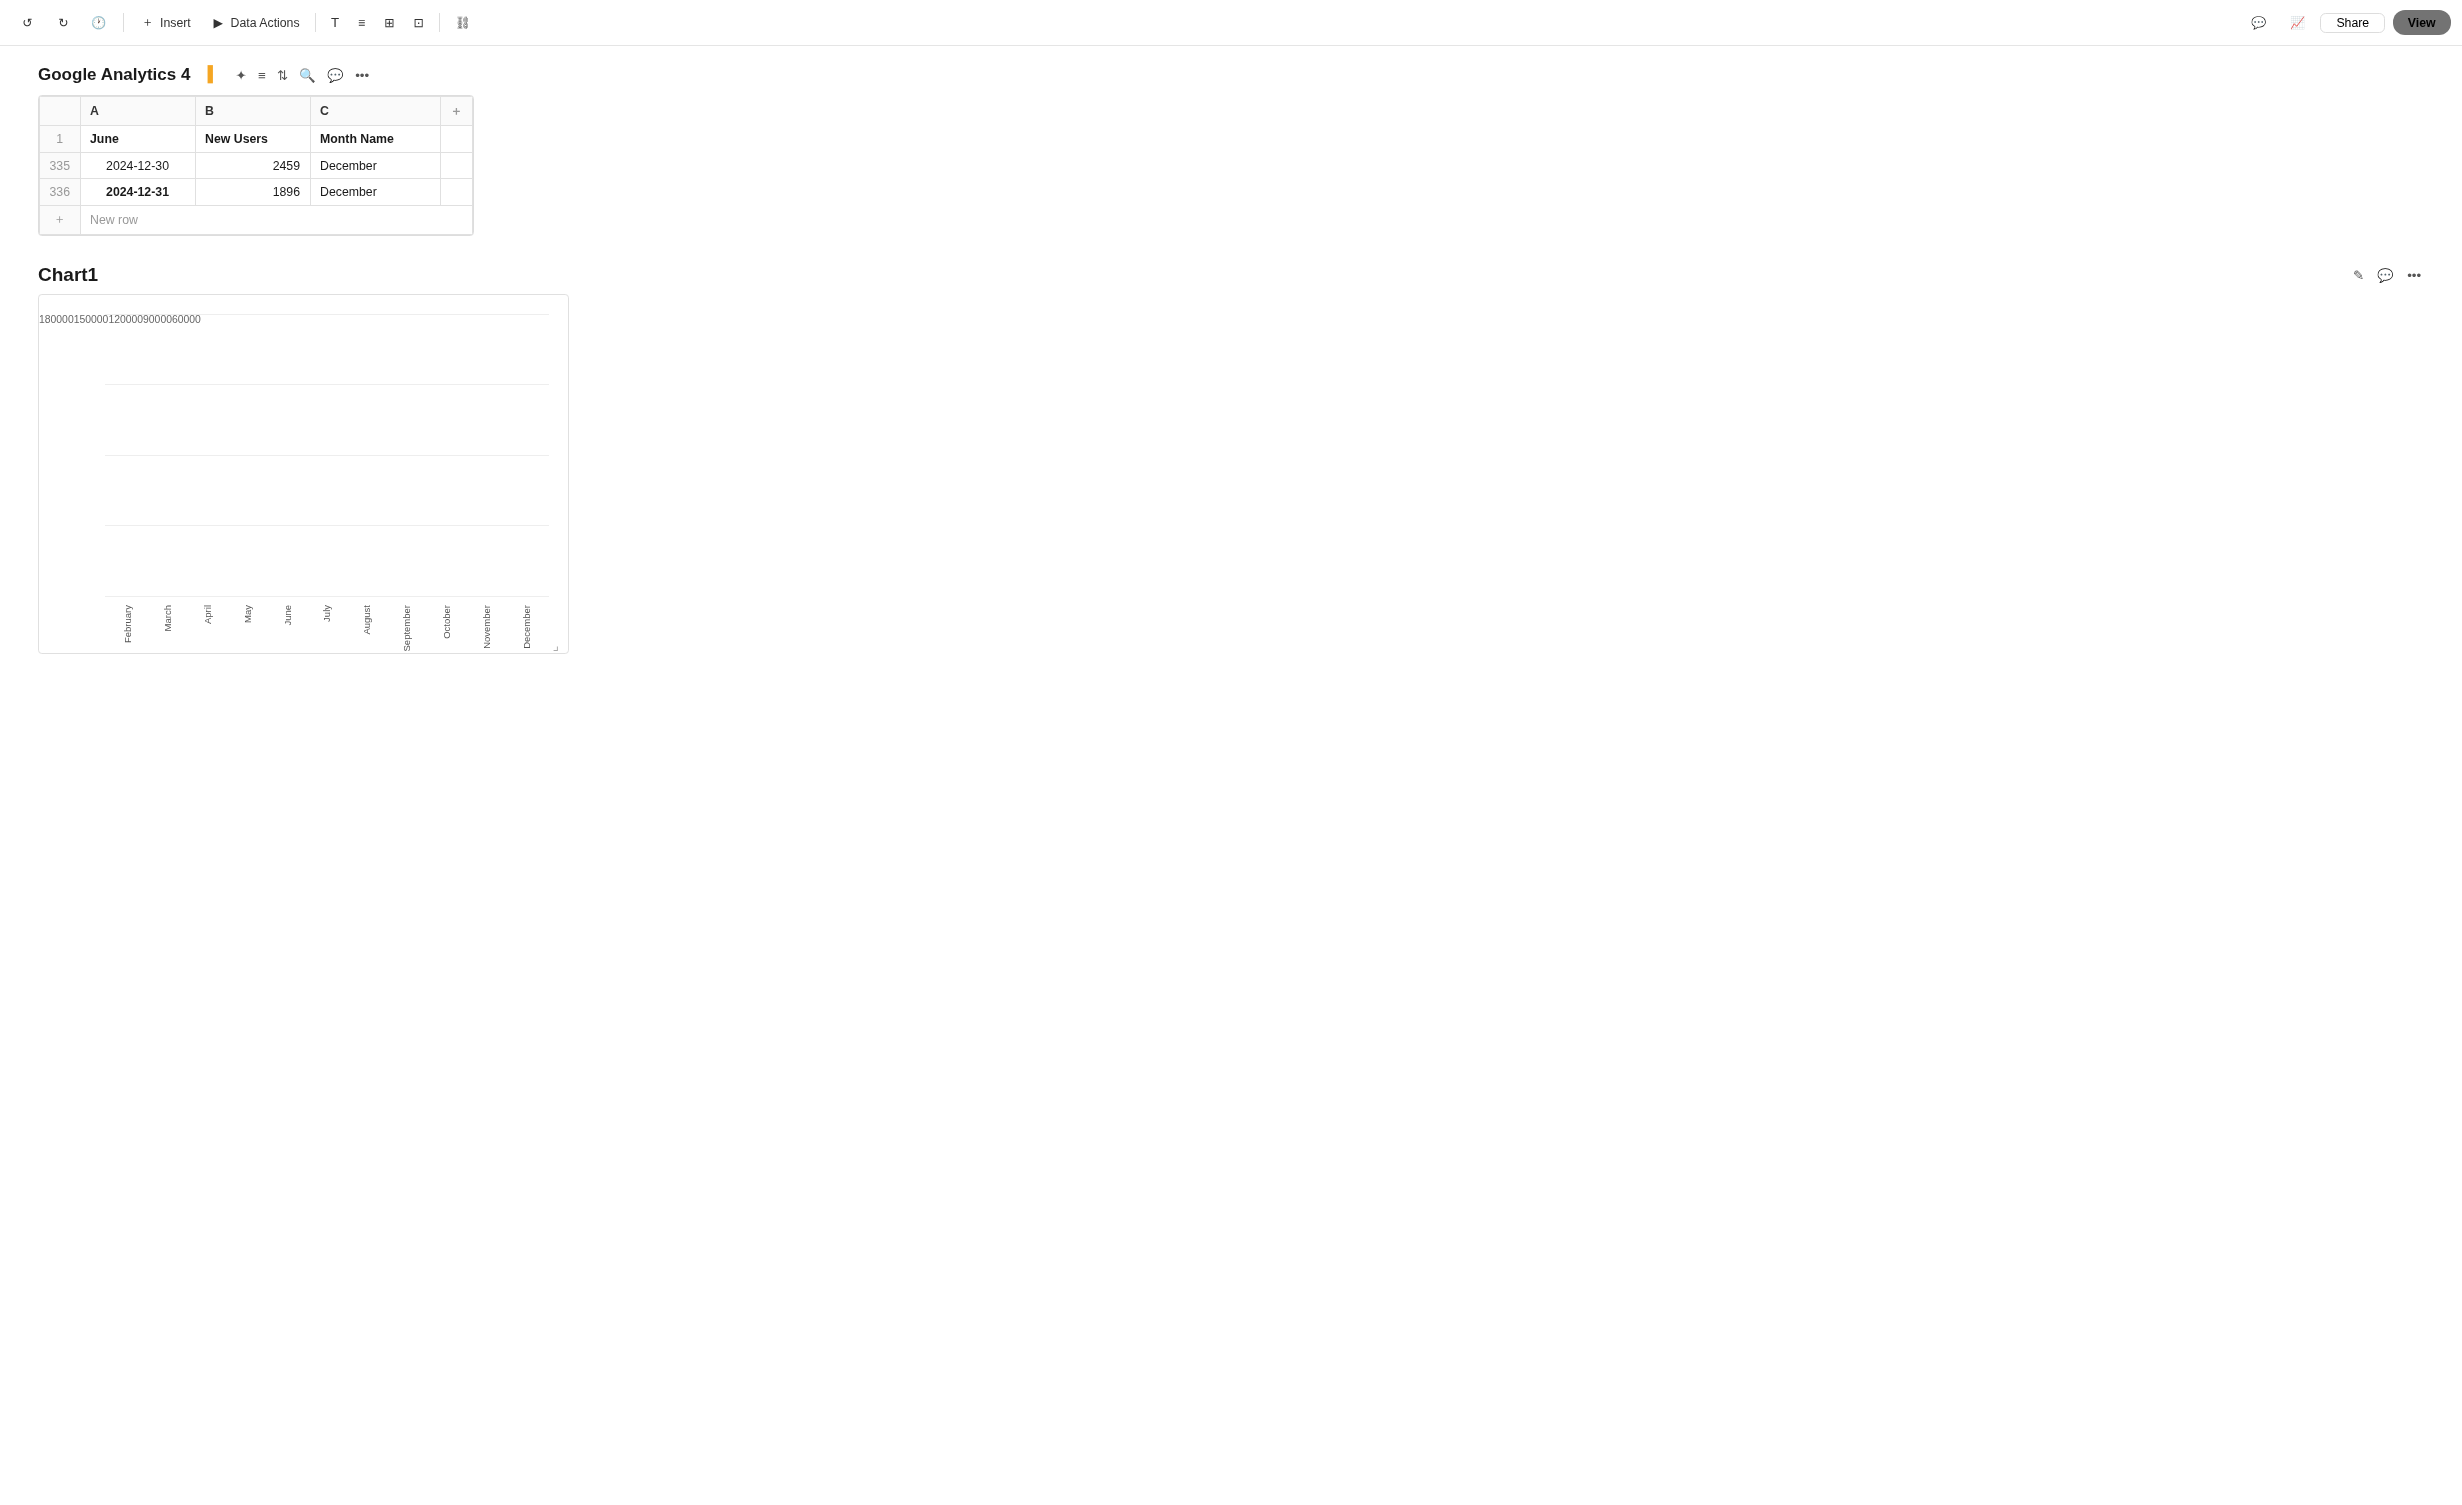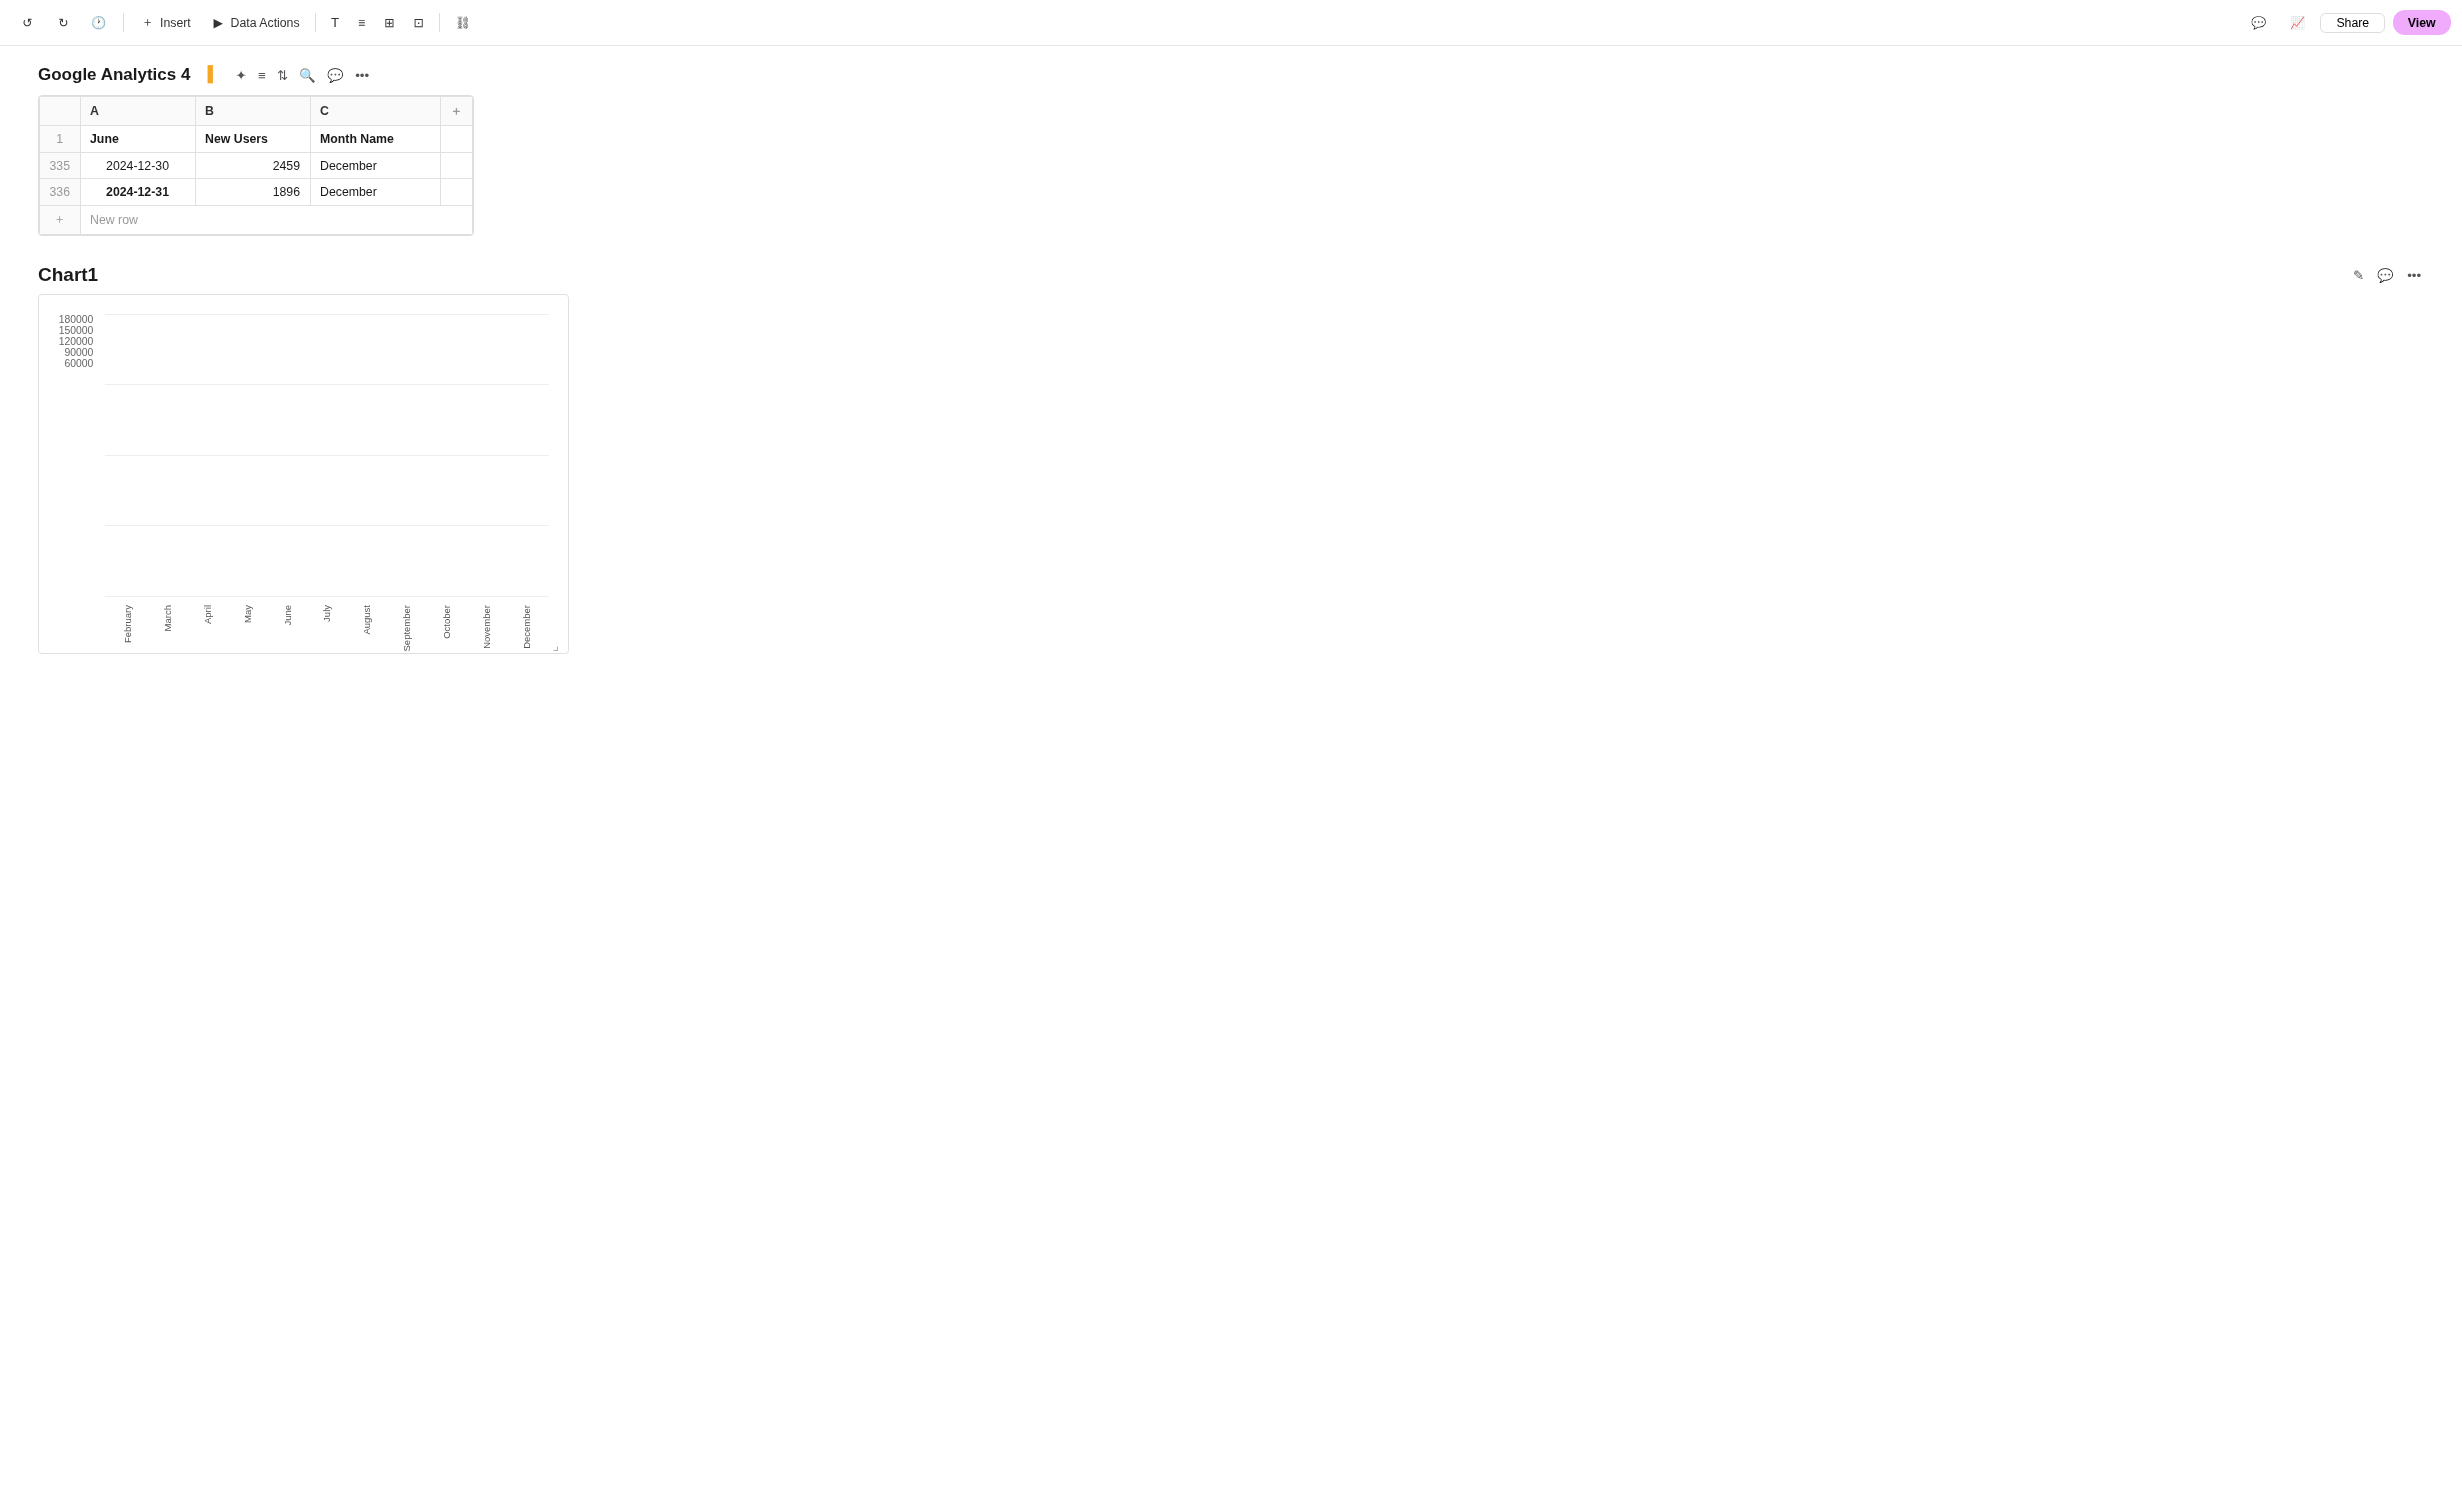--- a/index.html
+++ b/index.html
@@ -13,21 +13,21 @@
     }
     .toolbar-btn {
       display: flex; align-items: center; gap: 3.8px;
       padding: 3.8px 7.6px; border: none; background: none;
       cursor: pointer; border-radius: 3.8px; font-size: 12.3px; color: #333;
     }
     .toolbar-icon { width: 17px; height: 17px; display: inline-flex; align-items: center; justify-content: center; }
     .toolbar-divider { width: 0.9px; height: 19px; background: #ddd; margin: 0 3.8px; }
     .toolbar-right { margin-left: auto; display: flex; align-items: center; gap: 7.6px; }
     .share-btn { padding: 2px 15px; border: 0.9px solid #ddd; border-radius: 5.7px; background: #fff; cursor: pointer; font-size: 12.3px; }
-    .view-btn { padding: 5.7px 15px; border: none; border-radius: 12px; background: #f0abfc; cursor: pointer; font-size: 12.3px; font-weight: 600; }
+    .view-btn { padding: 5.7px 15px; border: none; border-radius: 12px; background: #737373; cursor: pointer; font-size: 12.3px; font-weight: 600; }
 
     
     .main { padding: 19px 38px; overflow-y: auto; }
 
     
     .section-title {
       font-size: 17px; font-weight: 700; margin-bottom: 9.5px;
       display: flex; align-items: flex-start; gap: 12px;
     }
     .section-title-icon { color: #f5a623; font-size: 15px; }
@@ -53,21 +53,21 @@
     .chart-title-text { font-size: 19px; font-weight: 700; }
     .chart-title-icons { display: flex; align-items: center; gap: 7.6px; }
 
     .chart-container {
       border: 0.9px solid #e0e0e0; border-radius: 3.8px;
       padding: 19px 19px 57px 66px;
       width: 531px; height: 360px; position: relative; background: #fff;
     }
     .chart-y-axis {
       position: absolute; left: 0; top: 19px; bottom: 57px;
-      display: flex; flex-direction: column; 
+      display: flex; 
       width: 62px; text-align: right; padding-right: 7.6px;
     }
     .chart-y-label { font-size: 10.4px; color: #666; }
     .chart-area {
       position: absolute; left: 66px; right: 19px; top: 19px; bottom: 57px;
       border-left: none; border-bottom: none;
     }
     .chart-grid-lines {
       position: absolute; left: 0; right: 0; top: 0; bottom: 0;
     }

